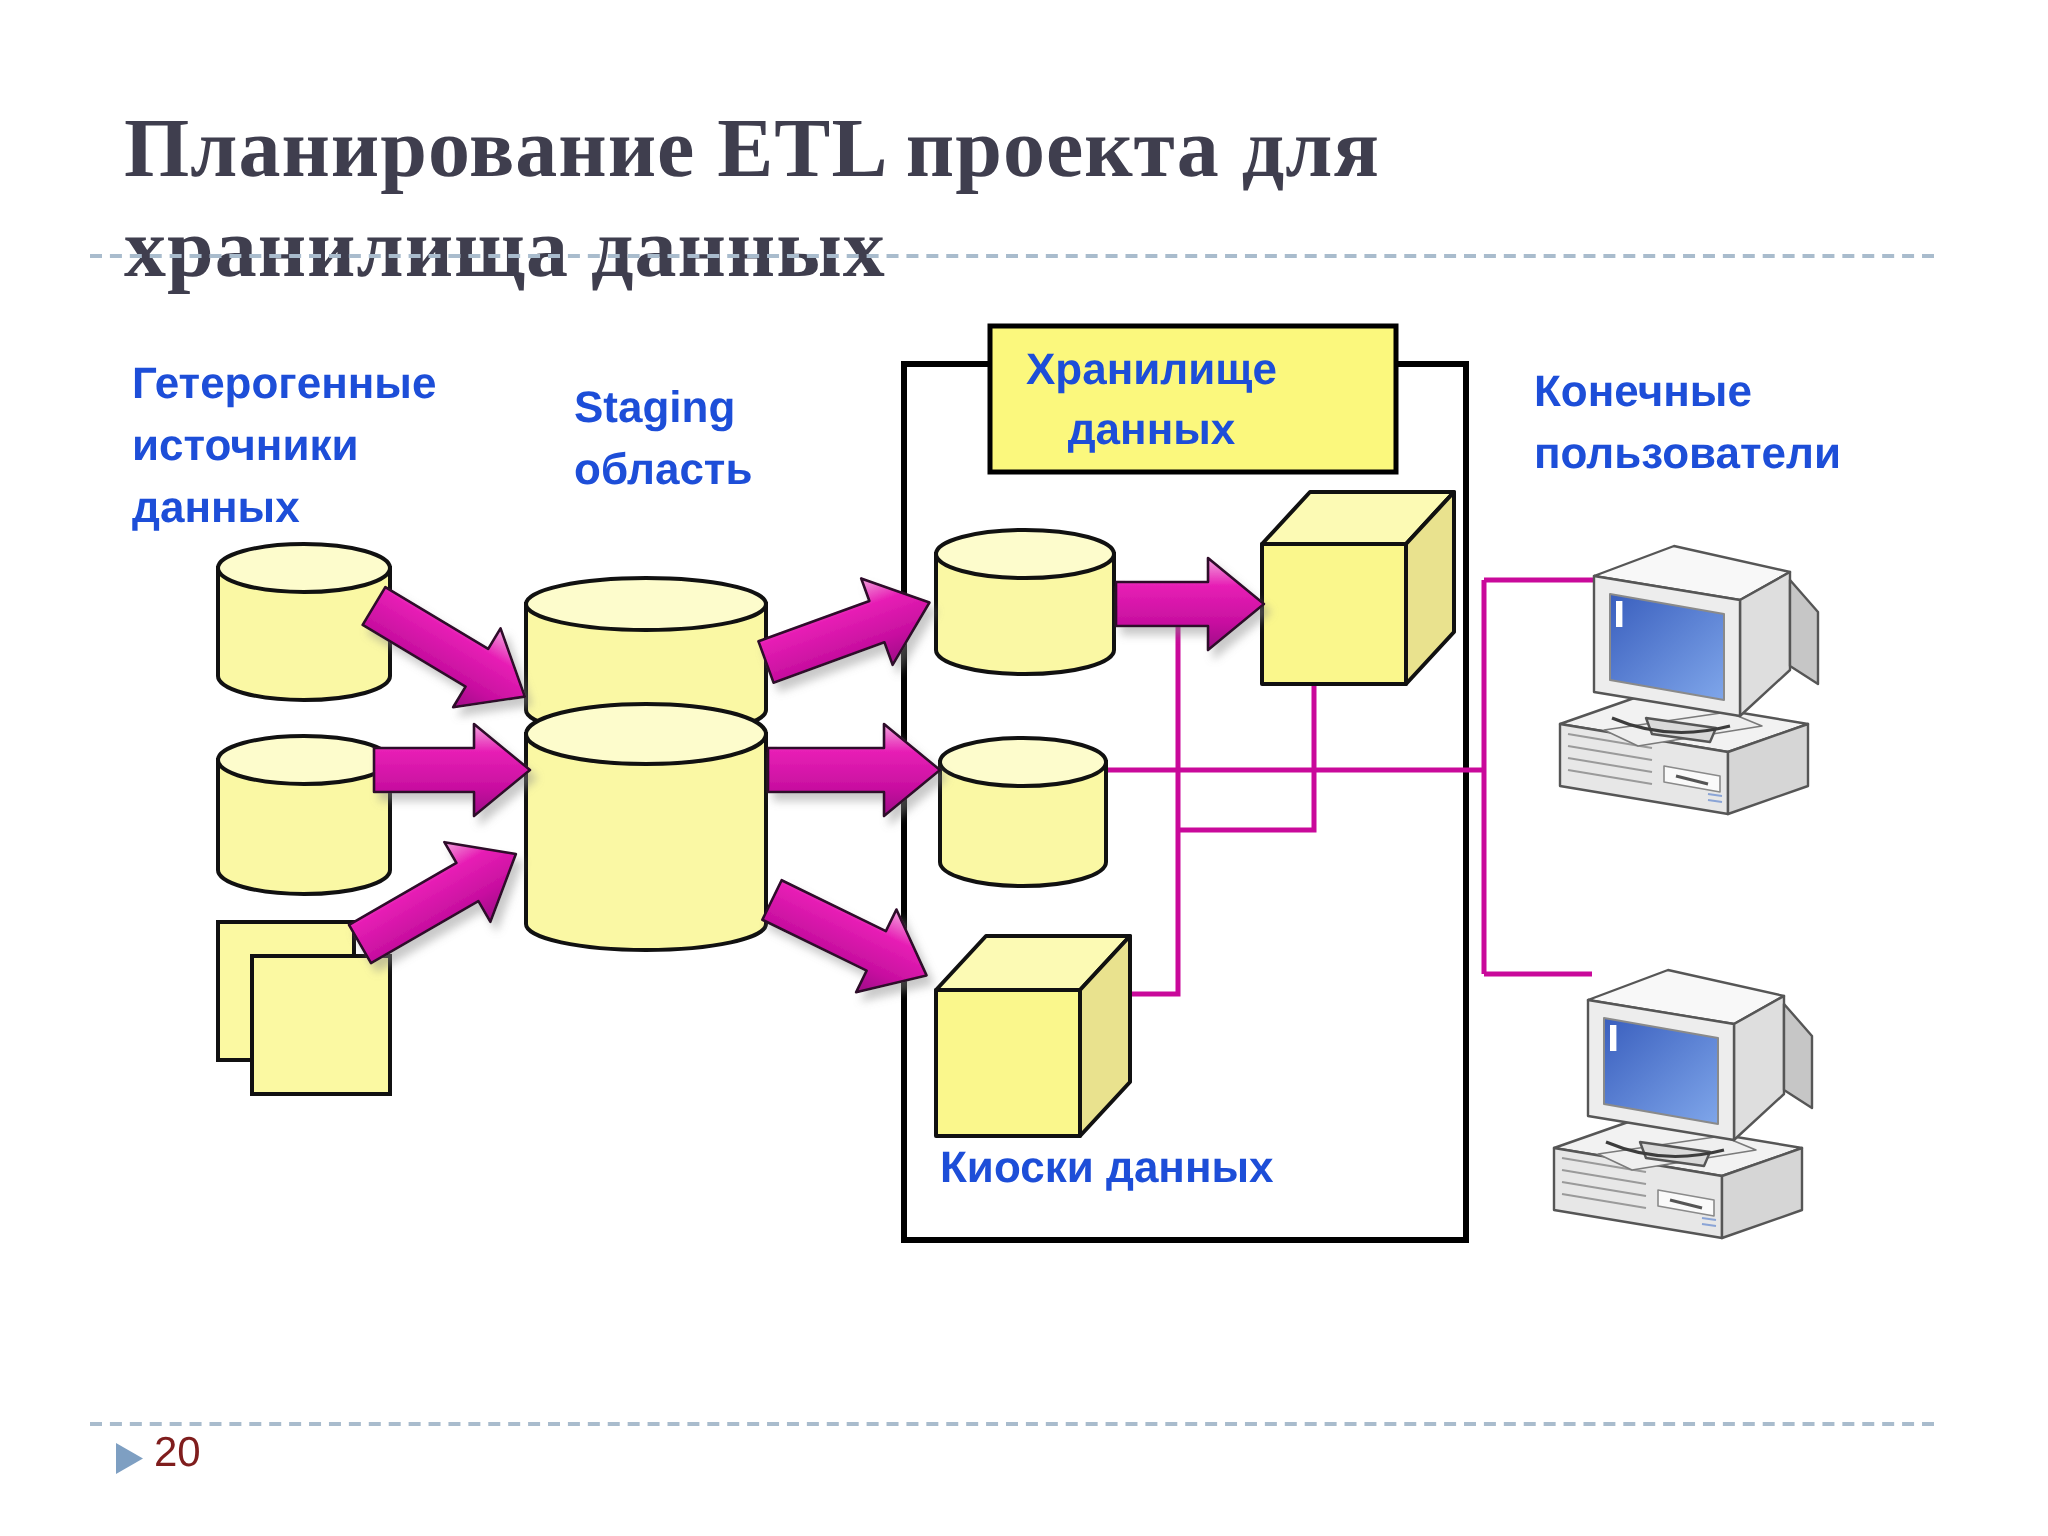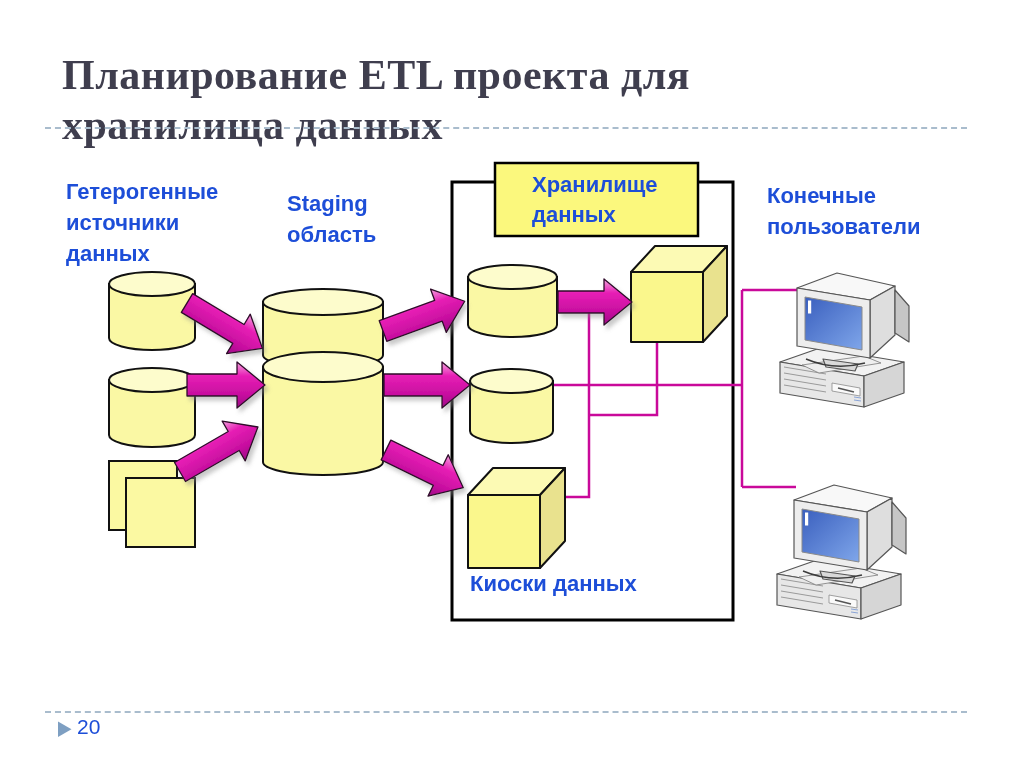--- a/index.html
+++ b/index.html
@@ -13,25 +13,25 @@
   }
   .rule{position:absolute;left:45px;width:922px;height:0;border-top:2px dashed #A9BCCD;}
   .rule-top{top:127px;}
   .rule-bottom{top:711px;}
   .dlabel{
     position:absolute;color:#1d4ed8;font-weight:bold;
     font-size:22px;line-height:31px;white-space:pre-line;
   }
   #lbl-sources{left:66px;top:176px;}
   #lbl-staging{left:287px;top:188px;}
-  #lbl-warehouse{left:532px;top:170px;line-height:30px;}
+  #lbl-warehouse{left:513px;top:170px;line-height:30px;text-align:center;}
   #lbl-endusers{left:767px;top:180px;}
   #lbl-datamarts{left:470px;top:568px;width:280px;text-align:left;white-space:nowrap;}
   .diagram{position:absolute;left:0;top:0;}
-  .footer-num{position:absolute;left:77px;top:715px;font-size:21px;color:#1d4ed8;}
+  .footer-num{position:absolute;left:77px;top:715px;font-size:21px;color:#7f1d1d;}
   .footer-marker{position:absolute;left:57px;top:721px;}
 </style>
 </head>
 <body>
 
 <div class="slide">
 
   <h1 class="title">Планирование ETL проекта для
 хранилища данных</h1>
   <div class="rule rule-top"></div>

